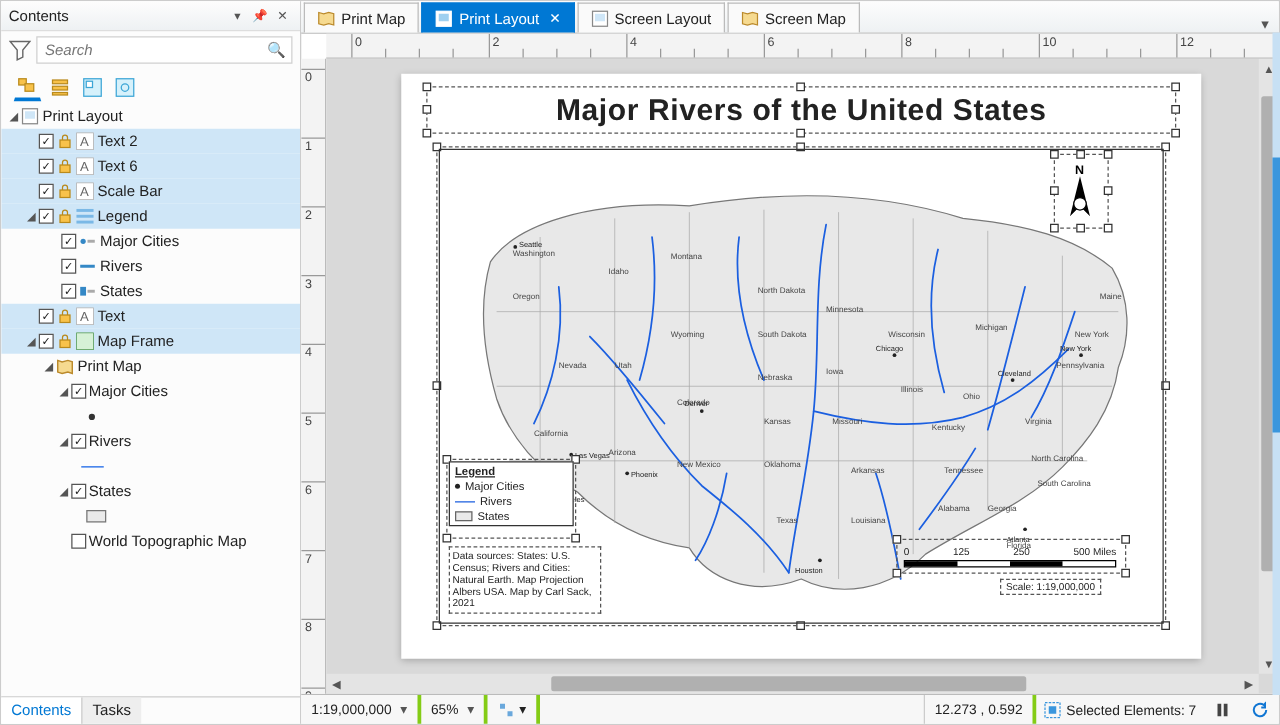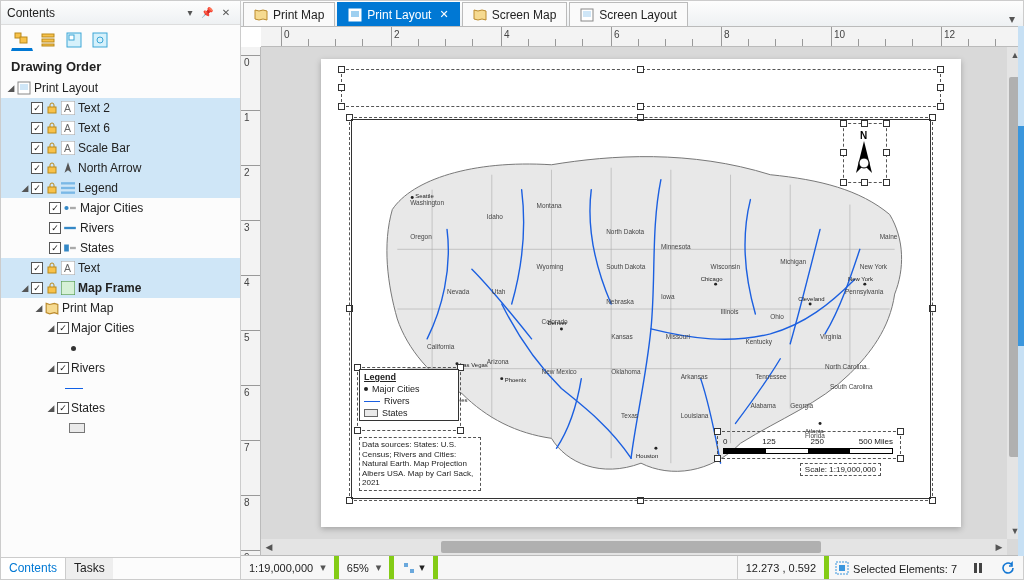--- a/index.html
+++ b/index.html
@@ -82,21 +82,21 @@
   .scaletext{ position:absolute; right:80px; top:404px; font-size:8px; border:1px dashed #555; padding:1px 4px;}
   
   .sbtrack{ position:absolute; background:#e4e4e4;}
   .sbx{ left:0; right:16px; bottom:0; height:16px;}
   .sby{ top:0; bottom:16px; right:0; width:16px;}
   .sbthumb{ position:absolute; background:#b0b0b0; border-radius:2px;}
   .sbtrack .arr{ position:absolute; width:16px;height:16px; display:flex;align-items:center;justify-content:center; color:#555; font-size:9px; cursor:pointer;}
   
   
   .status { height:24px; border-top:1px solid #bbb; background:#f7f7f7; display:flex; align-items:center; font-size:11px;}
-  .status .cell{ padding:0 8px; border-right:5px solid #84cc16; height:100%; display:flex; align-items:center; gap:3px;}
+  .status .cell{ padding:0 8px; border-right:3px solid #84cc16; height:100%; display:flex; align-items:center; gap:3px;}
   .status .drop::after{ content:"▾"; margin-left:4px; color:#555;}
   .status .spacer{ flex:1;}
   .status .selcount{ display:flex; align-items:flex-end; gap:4px; padding:0 6px;}
   .ico14{ width:14px;height:14px;}
   
   .bluescr { position:absolute; right:0; top:26px; bottom:24px; width:6px; background:#c7e0f4;}
   .bluescr .th{ position:absolute; left:0; right:0; top:100px; height:220px; background:#3a96dd;}
 </style>
 </head>
 <body>
@@ -104,20 +104,31 @@
 <div class="app">
  <div class="main">
 
   <div class="sidebar">
     <div class="sb-header">
       <span class="title">Contents</span>
       <span class="wbtn">▾</span>
       <span class="wbtn">📌</span>
       <span class="wbtn">✕</span>
     </div>
+    <div class="sb-search">
+      <span class="funnel">
+        <svg viewBox="0 0 16 16">
+              <path d="M1 2h14l-5 6v5l-4 2v-7z" fill="none" stroke="#666" stroke-width="1"></path>
+            </svg>
+      </span>
+      <div class="box">
+        <input placeholder="Search" style="">
+        <span class="mag">🔍</span>
+      </div>
+    </div>
     <div class="sb-modes">
       <div class="modebtn active">
         <svg viewBox="0 0 16 16">
               <rect x="1" y="2" width="6" height="5" fill="#f8c24a" stroke="#b98a1c"></rect>
               <rect x="6" y="6" width="7" height="6" fill="#f8c24a" stroke="#b98a1c"></rect>
             </svg>
       </div>
       <div class="modebtn">
         <svg viewBox="0 0 16 16">
               <rect x="2" y="2" width="12" height="3" fill="#f8c24a" stroke="#b98a1c"></rect>
@@ -131,21 +142,20 @@
               <rect x="3" y="3" width="5" height="5" fill="#fff" stroke="#3da6d6"></rect>
             </svg>
       </div>
       <div class="modebtn">
         <svg viewBox="0 0 16 16">
               <rect x="1" y="1" width="14" height="14" fill="#d6f1fb" stroke="#3da6d6"></rect>
               <circle cx="8" cy="8" r="3" fill="none" stroke="#3da6d6"></circle>
             </svg>
       </div>
     </div>
-    <div class="sb-section-title">Drawing Order</div>
 
     <div class="tree">
       <div class="row">
         <span class="sp" style="width:4px"></span>
             <span class="exp">◢</span>
         <span class="typeico">
               <svg viewBox="0 0 14 14">
                 <rect x="1" y="1" width="12" height="12" fill="#fff" stroke="#888"></rect>
                 <rect x="3" y="3" width="8" height="6" fill="#cfe6f7"></rect>
               </svg>
@@ -198,121 +208,105 @@
             </span>
             <span class="typeico">
               <svg viewBox="0 0 12 12">
                 <rect width="12" height="12" fill="#fff" stroke="#aaa"></rect>
                 <text x="2.5" y="9.5" font-size="9" fill="#666">A</text>
               </svg>
             </span>
             <span class="rowlabel">Scale Bar</span>
           </div>
       <div class="row sel">
-            <span class="sp" style="width:30px"></span>
+            <span class="sp" style="width:18px"></span>
+            <span class="exp">◢</span>
             <span class="cb chk"></span>
             <span class="lockico">
               <svg viewBox="0 0 12 12">
                 <rect x="2" y="5" width="8" height="6" fill="#f8c24a" stroke="#b98a1c"></rect>
                 <path d="M4 5V3a2 2 0 014 0v2" fill="none" stroke="#b98a1c"></path>
               </svg>
             </span>
             <span class="typeico">
               <svg viewBox="0 0 12 12">
-                <path d="M6 1l3 9-3-2-3 2z" fill="#555"></path>
-              </svg>
-            </span>
-            <span class="rowlabel">North Arrow</span>
+                <rect x="0" y="1" width="12" height="2" fill="#7ab8e6"></rect>
+                <rect x="0" y="5" width="12" height="2" fill="#7ab8e6"></rect>
+                <rect x="0" y="9" width="12" height="2" fill="#7ab8e6"></rect>
+              </svg>
+            </span>
+            <span class="rowlabel">Legend</span>
+          </div>
+
+      <div class="row">
+            <span class="sp" style="width:48px"></span>
+            <span class="cb chk"></span>
+            <span class="typeico">
+              <svg viewBox="0 0 12 12">
+                <circle cx="3" cy="6" r="1.8" fill="#3488c6"></circle>
+                <rect x="6" y="5" width="5" height="2" fill="#aaa"></rect>
+              </svg>
+            </span>
+            <span class="rowlabel">Major Cities</span>
+          </div>
+      <div class="row">
+            <span class="sp" style="width:48px"></span>
+            <span class="cb chk"></span>
+            <span class="typeico">
+              <svg viewBox="0 0 12 12">
+                <path d="M1 6h10" stroke="#3488c6" stroke-width="2"></path>
+              </svg>
+            </span>
+            <span class="rowlabel">Rivers</span>
+          </div>
+      <div class="row">
+            <span class="sp" style="width:48px"></span>
+            <span class="cb chk"></span>
+            <span class="typeico">
+              <svg viewBox="0 0 12 12">
+                <rect x="1" y="3" width="4" height="6" fill="#3488c6"></rect>
+                <rect x="6" y="5" width="5" height="2" fill="#aaa"></rect>
+              </svg>
+            </span>
+            <span class="rowlabel">States</span>
+          </div>
+
+      <div class="row sel">
+            <span class="sp" style="width:30px"></span>
+            <span class="cb chk"></span>
+            <span class="lockico">
+              <svg viewBox="0 0 12 12">
+                <rect x="2" y="5" width="8" height="6" fill="#f8c24a" stroke="#b98a1c"></rect>
+                <path d="M4 5V3a2 2 0 014 0v2" fill="none" stroke="#b98a1c"></path>
+              </svg>
+            </span>
+            <span class="typeico">
+              <svg viewBox="0 0 12 12">
+                <rect width="12" height="12" fill="#fff" stroke="#aaa"></rect>
+                <text x="2.5" y="9.5" font-size="9" fill="#666">A</text>
+              </svg>
+            </span>
+            <span class="rowlabel">Text</span>
           </div>
       <div class="row sel">
             <span class="sp" style="width:18px"></span>
             <span class="exp">◢</span>
             <span class="cb chk"></span>
             <span class="lockico">
               <svg viewBox="0 0 12 12">
                 <rect x="2" y="5" width="8" height="6" fill="#f8c24a" stroke="#b98a1c"></rect>
                 <path d="M4 5V3a2 2 0 014 0v2" fill="none" stroke="#b98a1c"></path>
               </svg>
             </span>
             <span class="typeico">
               <svg viewBox="0 0 12 12">
-                <rect x="0" y="1" width="12" height="2" fill="#7ab8e6"></rect>
-                <rect x="0" y="5" width="12" height="2" fill="#7ab8e6"></rect>
-                <rect x="0" y="9" width="12" height="2" fill="#7ab8e6"></rect>
-              </svg>
-            </span>
-            <span class="rowlabel">Legend</span>
-          </div>
-
-      <div class="row">
-            <span class="sp" style="width:48px"></span>
-            <span class="cb chk"></span>
-            <span class="typeico">
-              <svg viewBox="0 0 12 12">
-                <circle cx="3" cy="6" r="1.8" fill="#3488c6"></circle>
-                <rect x="6" y="5" width="5" height="2" fill="#aaa"></rect>
-              </svg>
-            </span>
-            <span class="rowlabel">Major Cities</span>
-          </div>
-      <div class="row">
-            <span class="sp" style="width:48px"></span>
-            <span class="cb chk"></span>
-            <span class="typeico">
-              <svg viewBox="0 0 12 12">
-                <path d="M1 6h10" stroke="#3488c6" stroke-width="2"></path>
-              </svg>
-            </span>
-            <span class="rowlabel">Rivers</span>
-          </div>
-      <div class="row">
-            <span class="sp" style="width:48px"></span>
-            <span class="cb chk"></span>
-            <span class="typeico">
-              <svg viewBox="0 0 12 12">
-                <rect x="1" y="3" width="4" height="6" fill="#3488c6"></rect>
-                <rect x="6" y="5" width="5" height="2" fill="#aaa"></rect>
-              </svg>
-            </span>
-            <span class="rowlabel">States</span>
-          </div>
-
-      <div class="row sel">
-            <span class="sp" style="width:30px"></span>
-            <span class="cb chk"></span>
-            <span class="lockico">
-              <svg viewBox="0 0 12 12">
-                <rect x="2" y="5" width="8" height="6" fill="#f8c24a" stroke="#b98a1c"></rect>
-                <path d="M4 5V3a2 2 0 014 0v2" fill="none" stroke="#b98a1c"></path>
-              </svg>
-            </span>
-            <span class="typeico">
-              <svg viewBox="0 0 12 12">
-                <rect width="12" height="12" fill="#fff" stroke="#aaa"></rect>
-                <text x="2.5" y="9.5" font-size="9" fill="#666">A</text>
-              </svg>
-            </span>
-            <span class="rowlabel">Text</span>
-          </div>
-      <div class="row sel">
-            <span class="sp" style="width:18px"></span>
-            <span class="exp">◢</span>
-            <span class="cb chk"></span>
-            <span class="lockico">
-              <svg viewBox="0 0 12 12">
-                <rect x="2" y="5" width="8" height="6" fill="#f8c24a" stroke="#b98a1c"></rect>
-                <path d="M4 5V3a2 2 0 014 0v2" fill="none" stroke="#b98a1c"></path>
-              </svg>
-            </span>
-            <span class="typeico">
-              <svg viewBox="0 0 12 12">
                 <rect width="12" height="12" fill="#d6f1d6" stroke="#4a934a"></rect>
               </svg>
             </span>
-            <span class="rowlabel" style="font-weight:bold">Map Frame</span>
+            <span class="rowlabel" style="font-weight:normal">Map Frame</span>
           </div>
 
       <div class="row">
             <span class="sp" style="width:32px"></span>
             <span class="exp">◢</span>
             <span class="typeico">
               <svg viewBox="0 0 12 12">
                 <path d="M1 2l3 1 4-1 3 1v8l-3-1-4 1-3-1z" fill="#f6da90" stroke="#bb8a2c"></path>
               </svg>
             </span>
@@ -341,20 +335,25 @@
           </div>
       <div class="row">
             <span class="sp" style="width:44px"></span>
             <span class="exp">◢</span>
             <span class="cb chk"></span>
             <span class="rowlabel">States</span>
           </div>
       <div class="row">
             <span class="sp" style="width:60px"></span>
             <span class="sym-box"></span>
+          </div>
+      <div class="row">
+            <span class="sp" style="width:56px"></span>
+            <span class="cb"></span>
+            <span class="rowlabel">World Topographic Map</span>
           </div>
     </div>
 
     <div class="sb-tabs">
       <div class="sb-tab active">Contents</div>
       <div class="sb-tab">Tasks</div>
     </div>
   </div>
 
   <div class="workspace">
@@ -368,30 +367,30 @@
       <div class="vtab active">
             <svg class="ico" viewBox="0 0 14 14">
               <rect x="1" y="1" width="12" height="12" fill="#fff" stroke="#fff"></rect>
               <rect x="3" y="3" width="8" height="6" fill="#9fd0f0"></rect>
             </svg>
             <span>Print Layout</span>
             <span class="close">✕</span>
           </div>
       <div class="vtab">
             <svg class="ico" viewBox="0 0 14 14">
-              <path d="M1 2l4 1 4-1 4 1v9l-4-1-4 1-4-1z" fill="#f6da90" stroke="#bb8a2c"></path>
-            </svg>
-            <span>Screen Map</span>
+              <rect x="1" y="1" width="12" height="12" fill="#fff" stroke="#888"></rect>
+              <rect x="3" y="3" width="8" height="6" fill="#cfe6f7"></rect>
+            </svg>
+            <span>Screen Layout</span>
           </div>
       <div class="vtab">
             <svg class="ico" viewBox="0 0 14 14">
-              <rect x="1" y="1" width="12" height="12" fill="#fff" stroke="#888"></rect>
-              <rect x="3" y="3" width="8" height="6" fill="#cfe6f7"></rect>
-            </svg>
-            <span>Screen Layout</span>
+              <path d="M1 2l4 1 4-1 4 1v9l-4-1-4 1-4-1z" fill="#f6da90" stroke="#bb8a2c"></path>
+            </svg>
+            <span>Screen Map</span>
           </div>
       <div class="vtdrop">▾</div>
     </div>
 
     <div class="ruler-h">
           <div class="tick" style="left: 20px;"></div>
           <div class="num" style="left: 23px;">0</div>
           <div class="tick" style="left: 47px; height: 8px; top: 12px;"></div>
           <div class="tick" style="left: 74px; height: 8px; top: 12px;"></div>
           <div class="tick" style="left: 101px; height: 8px; top: 12px;"></div>
@@ -457,20 +456,21 @@
           <div class="selbox" style="left:20px; top:10px; width:600px; height:38px;">
             <div class="handle" style="left:-4px;top:-4px"></div>
                 <div class="handle" style="right:-4px;top:-4px"></div>
             <div class="handle" style="left:-4px;bottom:-4px"></div>
                 <div class="handle" style="right:-4px;bottom:-4px"></div>
             <div class="handle" style="left:50%;top:-4px;margin-left:-4px"></div>
                 <div class="handle" style="left:50%;bottom:-4px;margin-left:-4px"></div>
             <div class="handle" style="top:50%;left:-4px;margin-top:-4px"></div>
                 <div class="handle" style="top:50%;right:-4px;margin-top:-4px"></div>
           </div>
+          <div class="maptitle">Major Rivers of the United States</div>
 
           <div class="selbox" style="left:28px; top:58px; width:584px; height:384px;">
             <div class="handle" style="left:-4px;top:-4px"></div>
                 <div class="handle" style="right:-4px;top:-4px"></div>
             <div class="handle" style="left:-4px;bottom:-4px"></div>
                 <div class="handle" style="right:-4px;bottom:-4px"></div>
             <div class="handle" style="left:50%;top:-4px;margin-left:-4px"></div>
                 <div class="handle" style="left:50%;bottom:-4px;margin-left:-4px"></div>
             <div class="handle" style="top:50%;left:-4px;margin-top:-4px"></div>
                 <div class="handle" style="top:50%;right:-4px;margin-top:-4px"></div>

